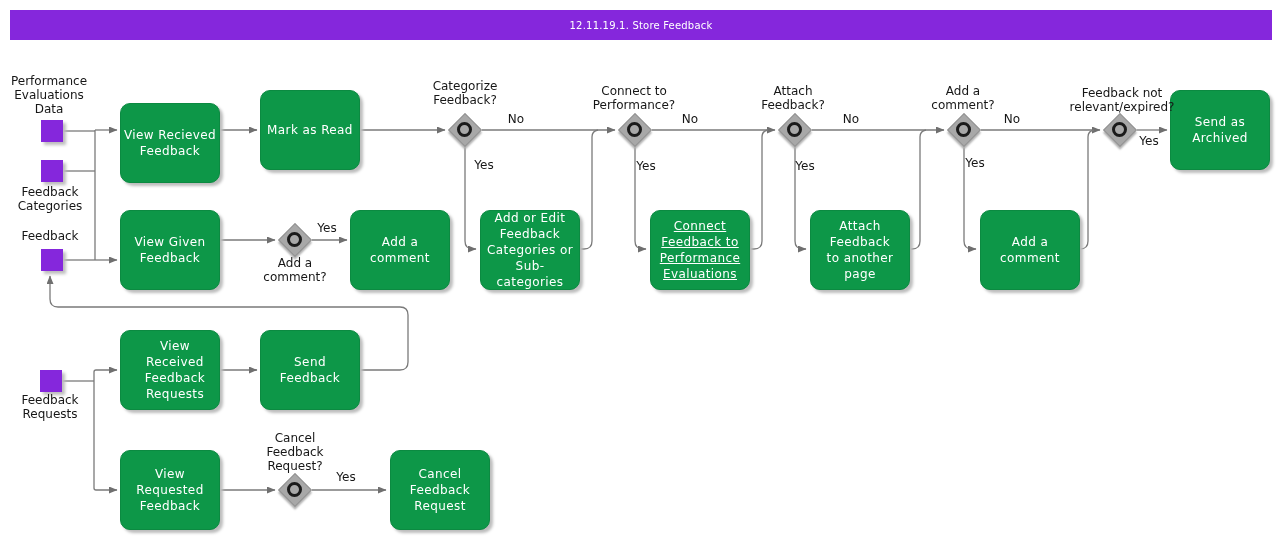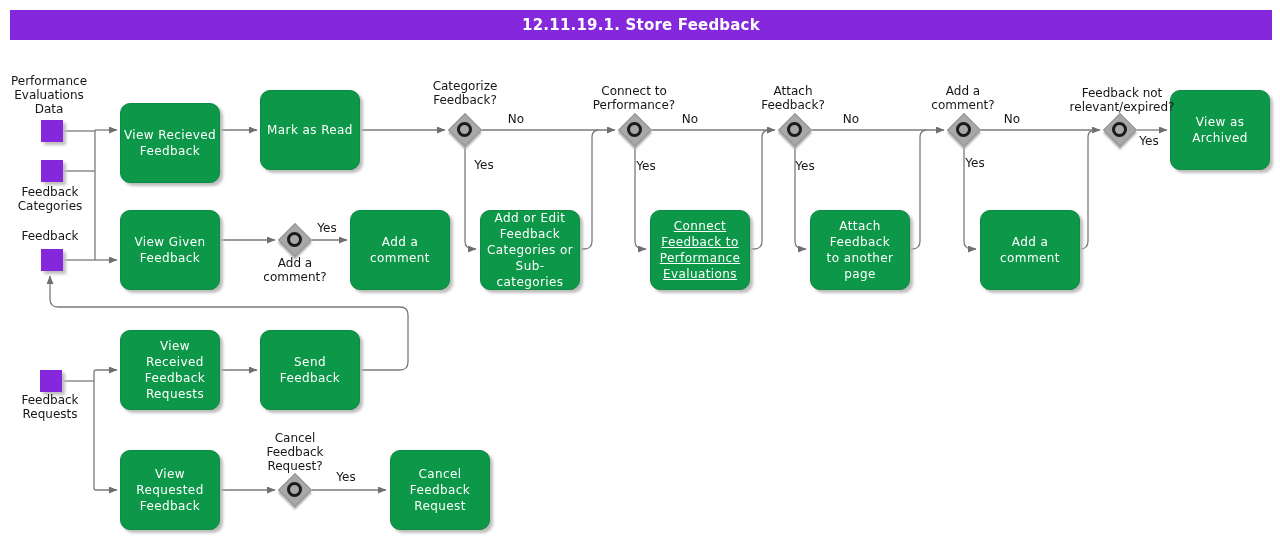--- a/index.html
+++ b/index.html
@@ -1,21 +1,21 @@
 <!DOCTYPE html>
 <html><head>
 <meta charset="utf-8">
 <style>
   html,body{margin:0;padding:0;background:#ffffff;}
   .canvas{position:relative;width:1280px;height:540px;background:#ffffff;
           font-family:"DejaVu Sans","Liberation Sans",sans-serif;overflow:hidden;}
 
   .title-bar{position:absolute;left:10px;top:10px;width:1262px;height:30px;
              background:#8527DC;display:flex;align-items:center;justify-content:center;}
-  .title-bar span{color:#ffffff;font-size:15px;font-weight:bold;letter-spacing:.2px;}
+  .title-bar span{color:#ffffff;font-size:10px;font-weight:normal;letter-spacing:.2px;}
 
   svg.flow{position:absolute;left:0;top:0;width:1280px;height:540px;}
 
   .activity{position:absolute;width:100px;height:80px;background:#0D9748;
             border:1px solid #0b8a41;border-radius:10px;
             box-shadow:3px 3px 3px #bdbdbd;
             display:flex;align-items:center;justify-content:center;text-align:center;
             color:#ffffff;font-size:12px;line-height:16px;letter-spacing:.4px;
             white-space:pre-line;box-sizing:border-box;padding:0 2px;}
 
@@ -115,21 +115,21 @@
 Feedback
 Categories or
 Sub-categories</div>
   <div class="activity" style="left:650px;top:210px;text-decoration:underline;">Connect
 Feedback to
 Performance
 Evaluations</div>
   <div class="activity" style="left:810px;top:210px;">Attach Feedback
 to another page</div>
   <div class="activity" style="left:980px;top:210px;">Add a comment</div>
-  <div class="activity" style="left:1170px;top:90px;">View as
+  <div class="activity" style="left:1170px;top:90px;">Send as
 Archived</div>
   <div class="activity" style="left:120px;top:330px;padding-left:12px;">View Received
 Feedback
 Requests</div>
   <div class="activity" style="left:260px;top:330px;">Send Feedback</div>
   <div class="activity" style="left:120px;top:450px;">View Requested
 Feedback</div>
   <div class="activity" style="left:390px;top:450px;">Cancel
 Feedback
 Request</div>

